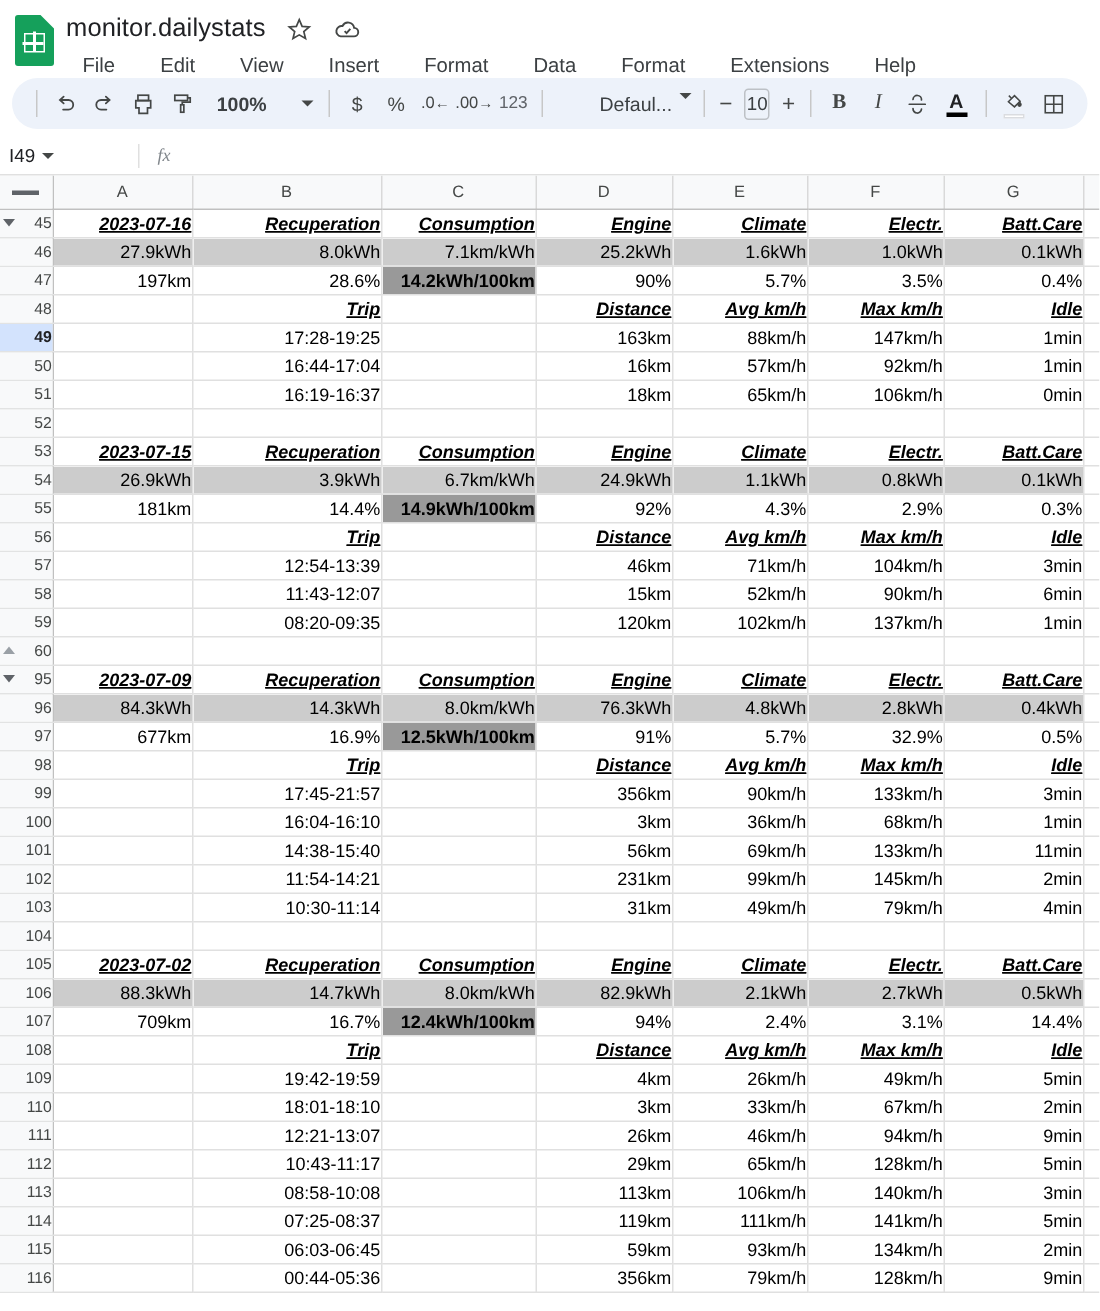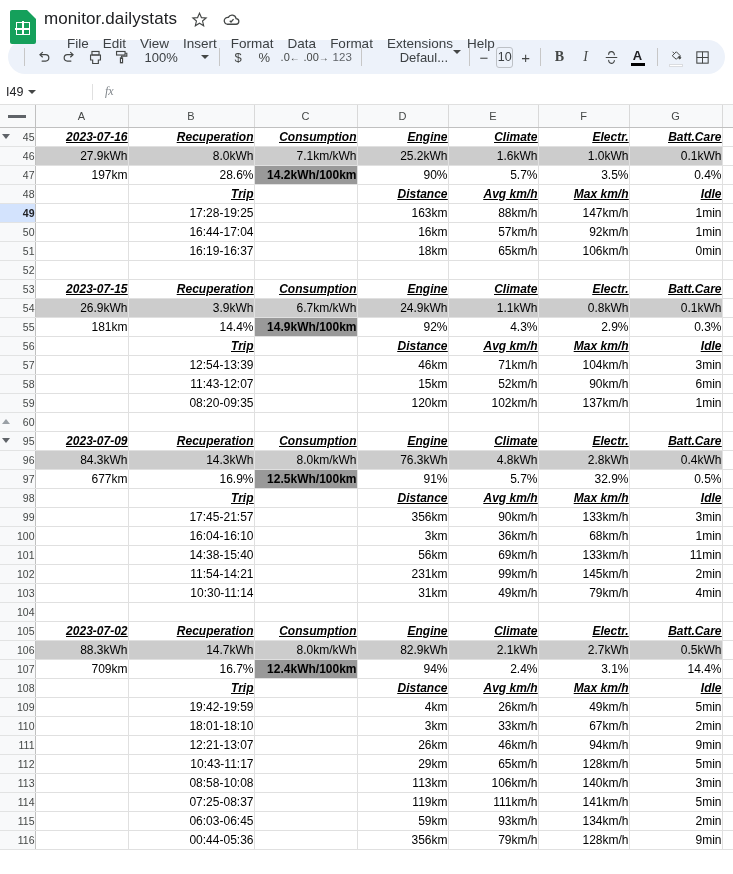--- a/index.html
+++ b/index.html
@@ -5,21 +5,21 @@
   * { box-sizing: border-box; }
   html, body {
     margin: 0; padding: 0;
     width: 733px; height: 874px;
     overflow: hidden;
     background: #fff;
     font-family: "Liberation Sans", sans-serif;
   }
 
   
-  .titlebar { display: flex; align-items: flex-start; padding: 6px 0 0 0; height: 40px; }
+  .titlebar { display: flex; align-items: flex-start; padding: 6px 0 0 0; height: 52px; }
   .app-logo {
     width: 26px; height: 34px; margin: 4px 6px 0 10px;
     position: relative; flex: 0 0 auto;
   }
   .app-logo .sheet {
     position: absolute; left: 0; top: 0; width: 26px; height: 34px;
     background: #15a05b; border-radius: 2px;
   }
   .app-logo .fold {
     position: absolute; right: 0; top: 0;
@@ -38,37 +38,37 @@
     content:""; position:absolute; left:5px; top:-1.6px; width:1.6px; height:13px; background:#fff;
   }
   .title-col { display: flex; flex-direction: column; }
   .doc-title-row { display: flex; align-items: center; gap: 12px; height: 26px; }
   .doc-title {
     font-size: 17px; color: #202124; letter-spacing: .1px;
     padding-left: 2px;
   }
   .icon-btn { display: inline-flex; align-items: center; justify-content: center;
               width: 20px; height: 20px; color: #444746; }
-  .menubar { display: flex; gap: 0; align-items: center; height: 22px; margin-left: 18px; }
+  .menubar { display: flex; gap: 16px; align-items: center; height: 22px; margin-left: 6px; }
   .menu-item {
     font-size: 13.5px; color: #3c4043; padding: 2px 7px; border-radius: 4px;
     white-space: nowrap;
   }
 
   
   .toolbar-wrap { padding: 0 8px 5px 8px; }
   .toolbar {
     background: #edf2fa; border-radius: 18px; height: 34px;
     display: flex; align-items: center; padding: 0 10px; gap: 0;
   }
   .tb { display: flex; align-items: center; justify-content: center;
         height: 26px; min-width: 26px; padding: 0 3px; color: #444746;
         font-size: 13px; }
   .tb-sep { width: 1px; height: 18px; background: #c7c7c7; margin: 0 6px; }
-  .zoom-ctl { display: flex; align-items: center; gap: 16px; padding: 0 4px; font-size: 13px; color:#3c4043;}
+  .zoom-ctl { display: flex; align-items: center; gap: 16px; padding: 0 4px; font-size: 13px; color:#3c4043;font-weight:bold;}
   .zoom-val { padding: 0 2px 0 6px; }
   .caret { width:0;height:0;border-left:4px solid transparent;border-right:4px solid transparent;border-top:4px solid #444746; margin-left:5px;}
   .font-sel { display:flex; align-items:flex-start; font-size:13px; color:#3c4043; padding:0 2px 0 8px;margin-left:24px; }
   .font-name { max-width: 56px; overflow:hidden; white-space:nowrap; }
   .fs-box {
     width: 34px; height: 21px; border: 1px solid #bdc1c6; border-radius: 3px;
     display:flex; align-items:center; justify-content:center; font-size:12.5px; color:#3c4043;
     background:#edf2fa; margin: 0 4px;
   }
   .minus, .plus { font-size: 15px; color:#444746; padding: 0 4px; }

